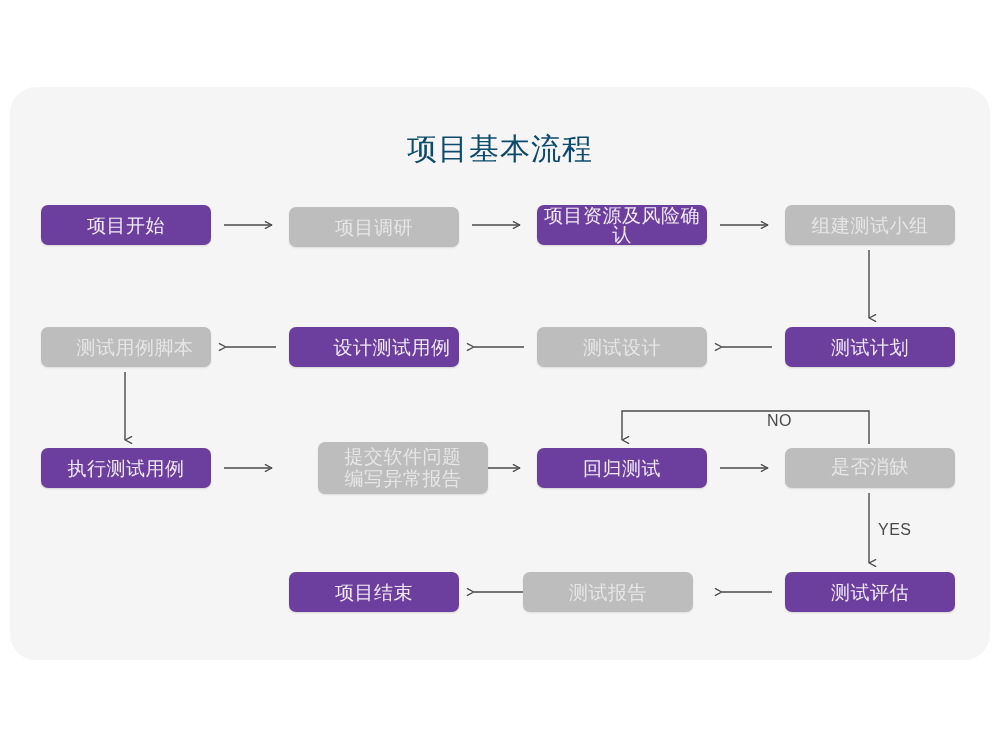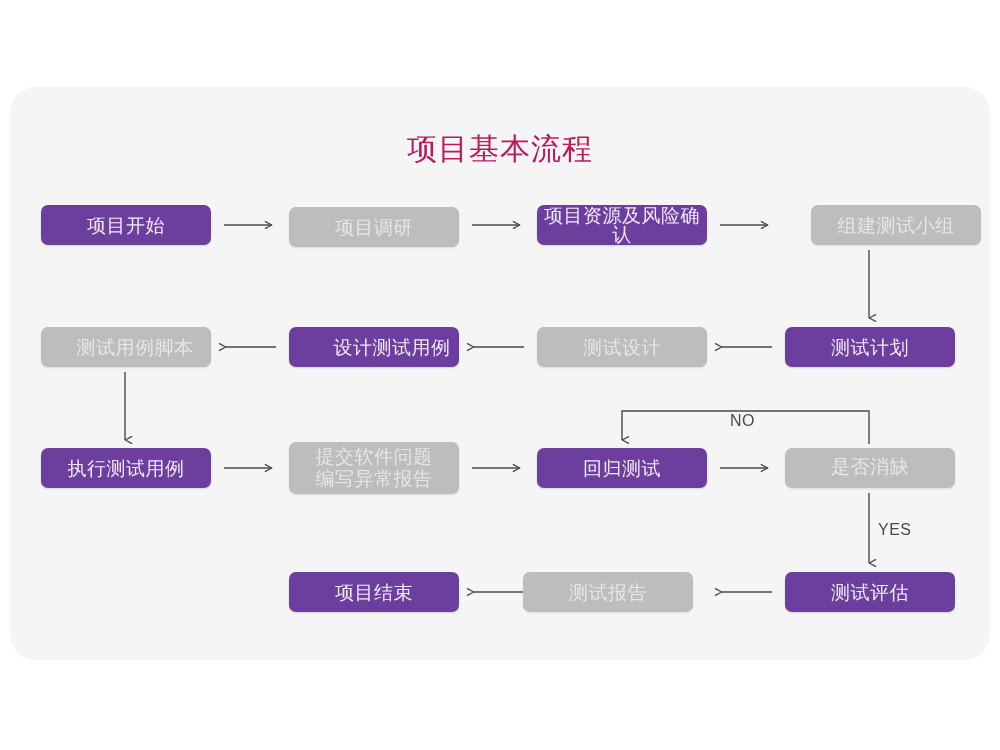--- a/index.html
+++ b/index.html
@@ -33,21 +33,21 @@
   }
 
   #title {
     position: absolute;
     left: 0;
     top: 128px;
     width: 1000px;
     text-align: center;
     font-size: 30px;
     line-height: 42px;
-    color: #be185d;
+    color: #0c4a6e;
     letter-spacing: 1px;
     font-weight: normal;
   }
 
   
   .node {
     position: absolute;
     width: 170px;
     height: 40px;
     border-radius: 7px;
@@ -67,20 +67,21 @@
     box-shadow: 0 1px 2px rgba(0,0,0,0.14);
   }
   .node.gray {
     background: #bdbdbd;
     color: #e6e6e6;
     box-shadow: 0 1px 2px rgba(0,0,0,0.10);
   }
   .node.two-line {
     height: 52px;
     line-height: 22px;
+    margin-left: 29px;
   }
   .node span { display: block; white-space: pre-line; }
 
   
   #wires {
     position: absolute;
     left: 0; top: 0;
     width: 1000px; height: 750px;
     pointer-events: none;
   }
@@ -135,33 +136,33 @@
 
       <path d="M 869,444 L 869,411 L 622,411 L 622,440" marker-end="url(#ar-d)"></path>
 
       <line x1="869" y1="493" x2="869" y2="563" marker-end="url(#ar-d)"></line>
 
       <line x1="772" y1="592" x2="722" y2="592" marker-end="url(#ar-l)"></line>
       <line x1="524" y1="592" x2="474" y2="592" marker-end="url(#ar-l)"></line>
     </g>
   </svg>
 
-  <div class="edge-label" style="left:730px; top:412px;">NO</div>
+  <div class="edge-label" style="left:767px; top:412px;">NO</div>
   <div class="edge-label" style="left:878px; top:521px;">YES</div>
 
   <div class="node purple" style="left:41px;  top:205px;">
     <span>项目开始</span>
   </div>
   <div class="node gray" style="left:289px; top:207px;">
     <span>项目调研</span>
   </div>
   <div class="node purple" style="left:537px; top:205px;">
     <span>项目资源及风险确认</span>
   </div>
-  <div class="node gray" style="left:785px; top:205px;margin-left:26px;">
+  <div class="node gray" style="left:785px; top:205px;">
     <span>组建测试小组</span>
   </div>
 
   <div class="node gray" style="left:41px;  top:327px;padding-left:18px;">
     <span>测试用例脚本</span>
   </div>
   <div class="node purple" style="left:289px; top:327px;padding-left:36px;">
     <span>设计测试用例</span>
   </div>
   <div class="node gray" style="left:537px; top:327px;text-align:right;">

